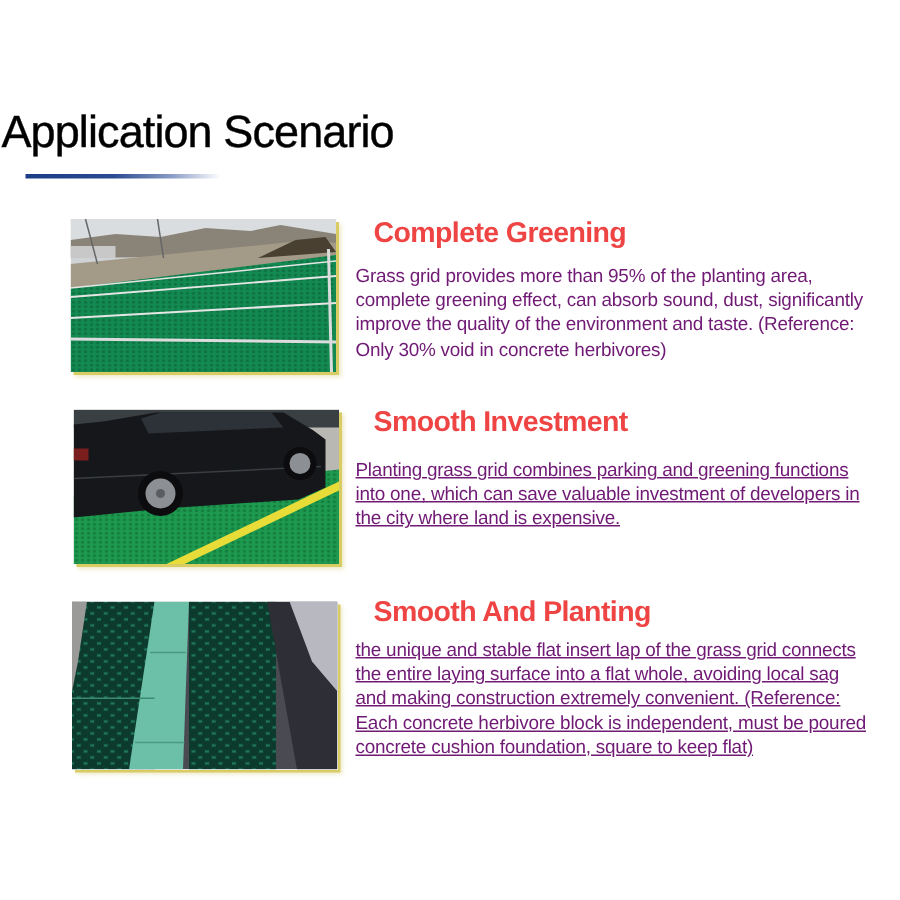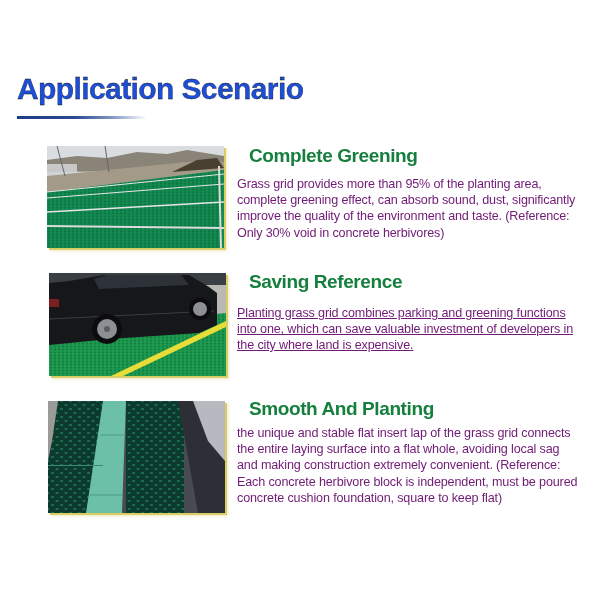--- a/index.html
+++ b/index.html
@@ -1,41 +1,41 @@
 <!DOCTYPE html>
 <html><head>
   <meta charset="utf-8">
   <style>
     * { margin: 0; padding: 0; box-sizing: border-box; }
     html, body { width: 600px; height: 600px; background: #ffffff; overflow: hidden; }
     body { position: relative; font-family: "Liberation Sans", "DejaVu Sans", sans-serif; color: #111; }
 
     .page-title {
-      position: absolute; left: 17px; top: 71px;
-      font-size: 30px; font-weight: 700; letter-spacing: -0.6px;
-      color: #1d4ed8; white-space: nowrap; line-height: 36px;
+      position: absolute; left: 1px; top: 71px;
+      font-size: 30px; font-weight: 400; letter-spacing: -0.6px;
+      color: #000000; white-space: nowrap; line-height: 36px;
       -webkit-text-stroke: 0.3px #111;
     }
     .title-underline {
       position: absolute; left: 17px; top: 116px; width: 130px; height: 3px;
       background: linear-gradient(to right, #1d3c86 0%, #2a4a92 45%, #8a9cc6 75%, #ffffff 100%);
     }
 
     .section { position: absolute; left: 0; width: 600px; }
     .thumb {
       position: absolute; width: 177px;
       box-shadow: 2px 2px 0 #d8cc62, 3px 3px 3px rgba(200,190,90,0.35);
       overflow: hidden;
     }
     .thumb svg { display: block; width: 100%; height: 100%; }
 
     .section-heading {
       position: absolute; left: 249px;
       font-size: 19px; font-weight: 700; letter-spacing: -0.4px;
-      color: #15803d; white-space: nowrap; line-height: 22px;
+      color: #ef4444; white-space: nowrap; line-height: 22px;
     }
     .section-body {
       position: absolute; left: 237px; width: 345px;
       font-size: 12.6px; line-height: 16.2px; color: #701a75;
       letter-spacing: -0.15px;
     }
   </style>
 </head>
 <body>
 
@@ -88,21 +88,21 @@
       <line x1="0" y1="46" x2="165" y2="38" stroke="#3a3e42" stroke-width="1"></line>
       <circle cx="58" cy="56" r="15" fill="#0c0c0e"></circle>
       <circle cx="58" cy="56" r="10" fill="#8c9094"></circle>
       <circle cx="58" cy="56" r="3" fill="#5a5e62"></circle>
       <circle cx="151" cy="36" r="11" fill="#0c0c0e"></circle>
       <circle cx="151" cy="36" r="7" fill="#8c9094"></circle>
       <rect x="0" y="26" width="10" height="8" fill="#7a1e1e"></rect>
       <path d="M62 103 L177 48 L177 54 L74 103 Z" fill="#e8dc38"></path>
     </svg>
   </div>
-  <h2 class="section-heading" style="top:271px;">Saving Reference</h2>
+  <h2 class="section-heading" style="top:271px;">Smooth Investment</h2>
   <p class="section-body" style="top:305px;text-decoration:underline;">Planting grass grid combines parking and greening functions into one, which can save valuable investment of developers in the city where land is expensive.</p>
 </div>
 
 <div class="section">
   <div class="thumb" style="left:48px; top:401px; height:112px;" title="Close-up of green hexagonal grass grid panels with concrete strip">
     <svg viewBox="0 0 177 112" preserveAspectRatio="none">
       <defs>
         <pattern id="hex3" width="9" height="8" patternUnits="userSpaceOnUse">
           <rect width="9" height="8" fill="#1f7a5e"></rect>
           <circle cx="4.5" cy="4" r="3.3" fill="#0c3a2c"></circle>
@@ -118,14 +118,14 @@
       <path d="M55 0 L78 0 L74 112 L38 112 Z" fill="#6cc0a8"></path>
       <line x1="52" y1="34" x2="76" y2="34" stroke="#4a9a84" stroke-width="1"></line>
       <line x1="42" y1="94" x2="75" y2="94" stroke="#4a9a84" stroke-width="1"></line>
       <rect x="78" y="0" width="58" height="112" fill="url(#hex3)"></rect>
       <path d="M130 0 L177 0 L177 112 L150 112 Z" fill="#2e2e36"></path>
       <path d="M145 0 L177 0 L177 60 L160 40 Z" fill="#b8b8c0"></path>
       <rect x="0" y="64" width="55" height="1" fill="#3a8a70"></rect>
     </svg>
   </div>
   <h2 class="section-heading" style="top:398px;">Smooth And Planting</h2>
-  <p class="section-body" style="top:425px;">the unique and stable flat insert lap of the grass grid connects the entire laying surface into a flat whole, avoiding local sag and making construction extremely convenient. (Reference: Each concrete herbivore block is independent, must be poured concrete cushion foundation, square to keep flat)</p>
+  <p class="section-body" style="top:425px;text-decoration:underline;">the unique and stable flat insert lap of the grass grid connects the entire laying surface into a flat whole, avoiding local sag and making construction extremely convenient. (Reference: Each concrete herbivore block is independent, must be poured concrete cushion foundation, square to keep flat)</p>
 </div>
 
 </body></html>

